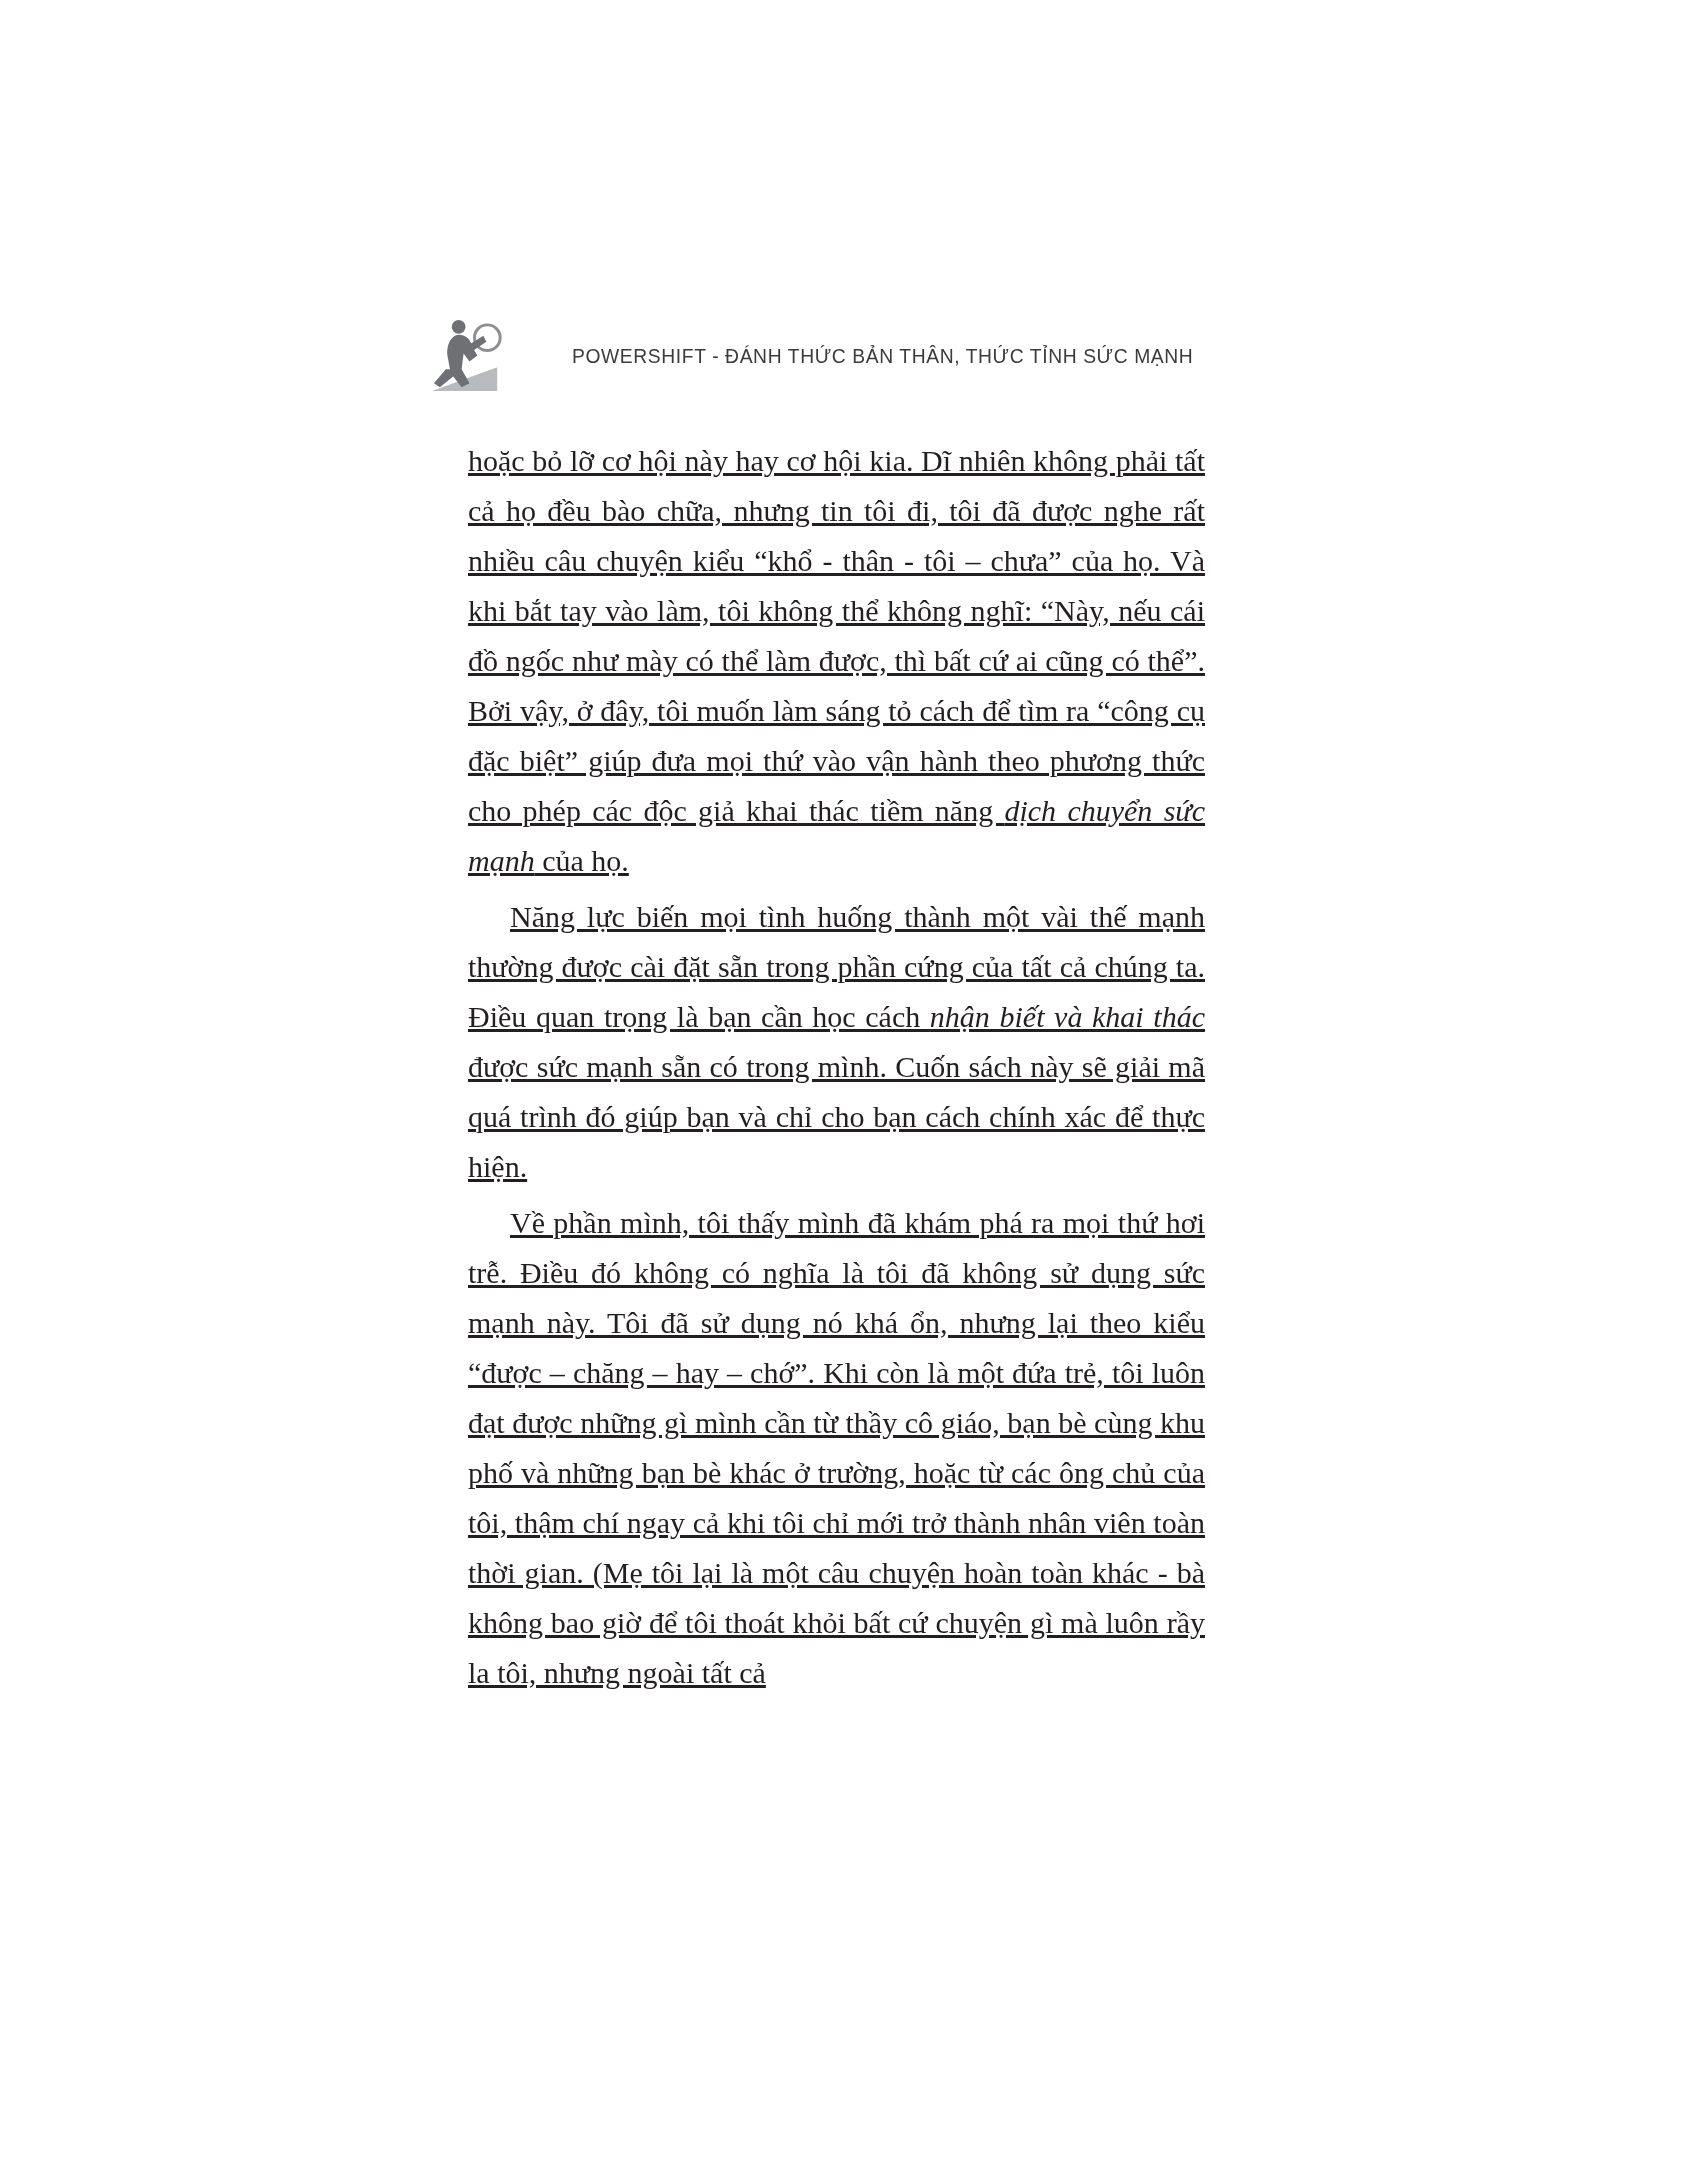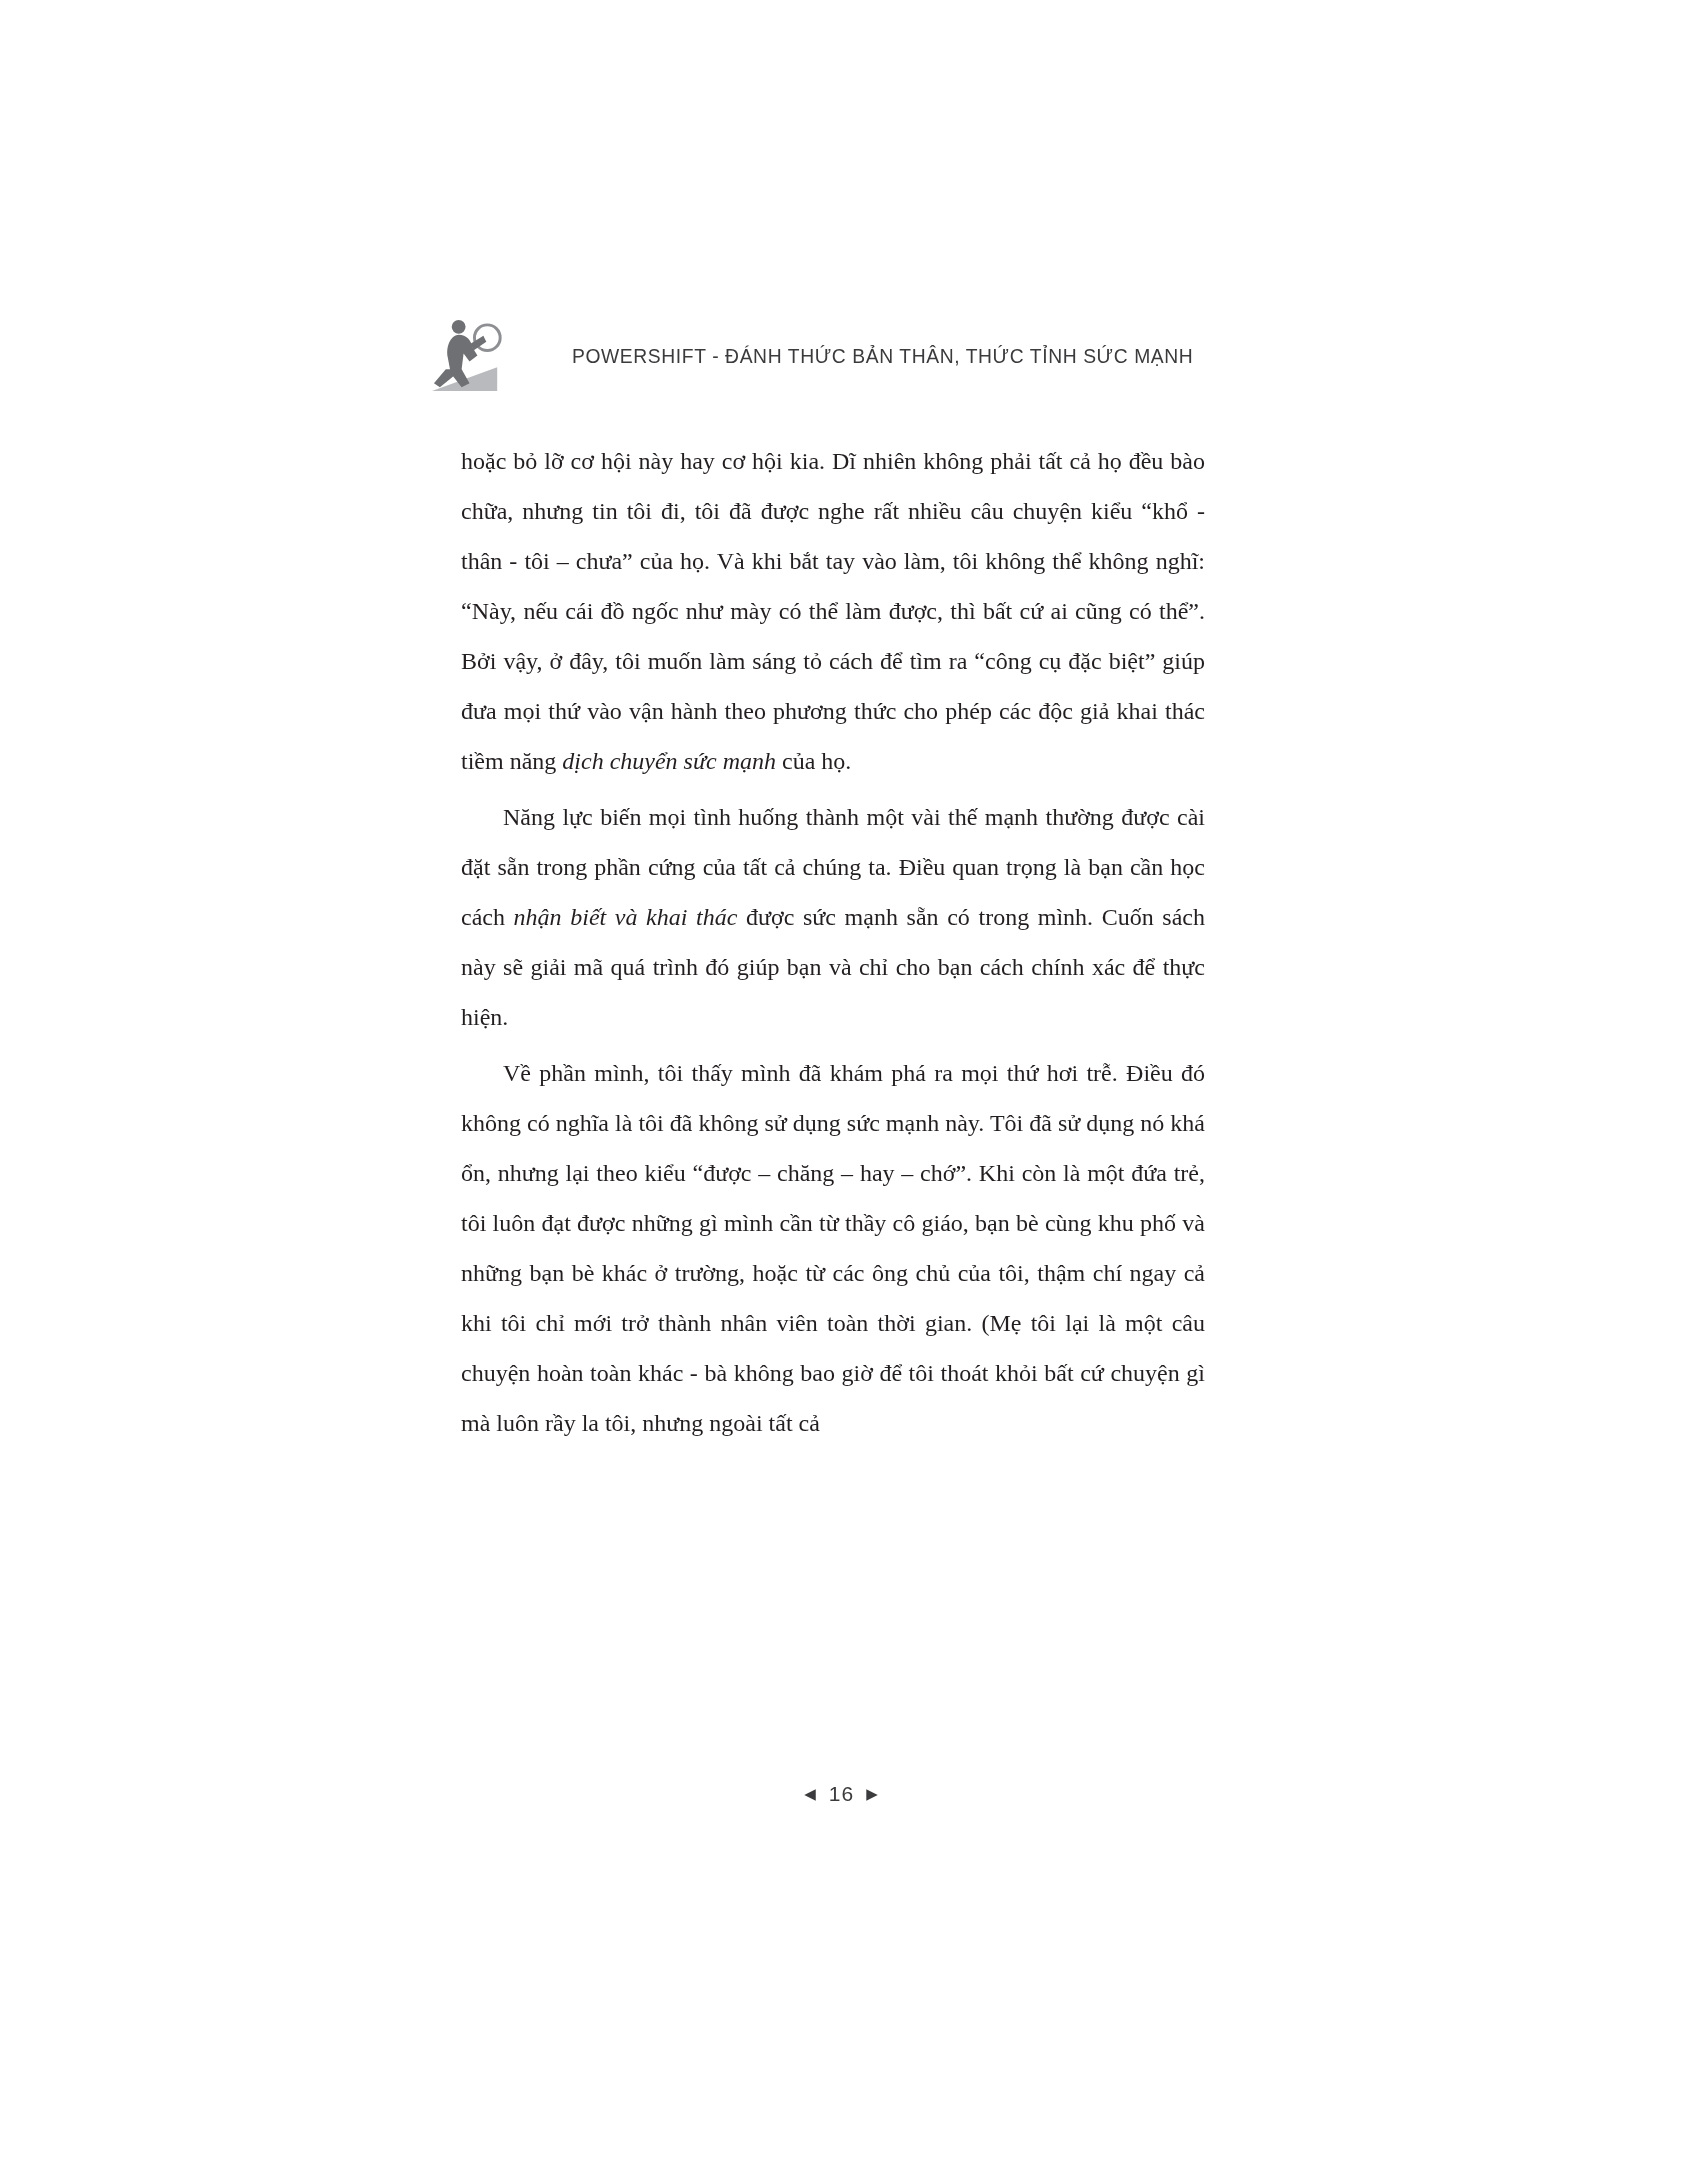--- a/index.html
+++ b/index.html
@@ -56,27 +56,28 @@
 
   
   .column {
     position: absolute;
     left: 461px;
     top: 436px;
     width: 744px;
   }
 
   p.para {
-    margin: 0 0 6px 0;
-    font-size: 24px;
+    margin: 0 0 6px 7px;
+    font-size: 30px;
     line-height: 50px;
     text-align: justify;
     text-justify: inter-word;
     color: #231f20;
     hyphens: none;
+    text-decoration: underline;
   }
   p.para.indent {
     text-indent: 42px;
   }
   p.para:last-child { margin-bottom: 0; }
 
   .it { font-style: italic; }
 
   
   .folio {
@@ -125,18 +126,15 @@
       <span>hoặc bỏ lỡ cơ hội này hay cơ hội kia. Dĩ nhiên không phải tất cả họ đều bào chữa, nhưng tin tôi đi, tôi đã được nghe rất nhiều câu chuyện kiểu “khổ - thân - tôi – chưa” của họ. Và khi bắt tay vào làm, tôi không thể không nghĩ: “Này, nếu cái đồ ngốc như mày có thể làm được, thì bất cứ ai cũng có thể”. Bởi vậy, ở đây, tôi muốn làm sáng tỏ cách để tìm ra “công cụ đặc biệt” giúp đưa mọi thứ vào vận hành theo phương thức cho phép các độc giả khai thác tiềm năng </span><span class="it">dịch chuyển sức mạnh</span><span> của họ.</span>
     </p>
     <p class="para indent">
       <span>Năng lực biến mọi tình huống thành một vài thế mạnh thường được cài đặt sẵn trong phần cứng của tất cả chúng ta. Điều quan trọng là bạn cần học cách </span><span class="it">nhận biết và khai thác</span><span> được sức mạnh sẵn có trong mình. Cuốn sách này sẽ giải mã quá trình đó giúp bạn và chỉ cho bạn cách chính xác để thực hiện.</span>
     </p>
     <p class="para indent">
       <span>Về phần mình, tôi thấy mình đã khám phá ra mọi thứ hơi trễ. Điều đó không có nghĩa là tôi đã không sử dụng sức mạnh này. Tôi đã sử dụng nó khá ổn, nhưng lại theo kiểu “được – chăng – hay – chớ”. Khi còn là một đứa trẻ, tôi luôn đạt được những gì mình cần từ thầy cô giáo, bạn bè cùng khu phố và những bạn bè khác ở trường, hoặc từ các ông chủ của tôi, thậm chí ngay cả khi tôi chỉ mới trở thành nhân viên toàn thời gian. (Mẹ tôi lại là một câu chuyện hoàn toàn khác - bà không bao giờ để tôi thoát khỏi bất cứ chuyện gì mà luôn rầy la tôi, nhưng ngoài tất cả</span>
     </p>
   </div>
 
-  <div class="folio">
-    <span class="arrow">◀</span><span class="num">16</span><span class="arrow">▶</span>
-  </div>
 
 </div>
 
 
 </body></html>

